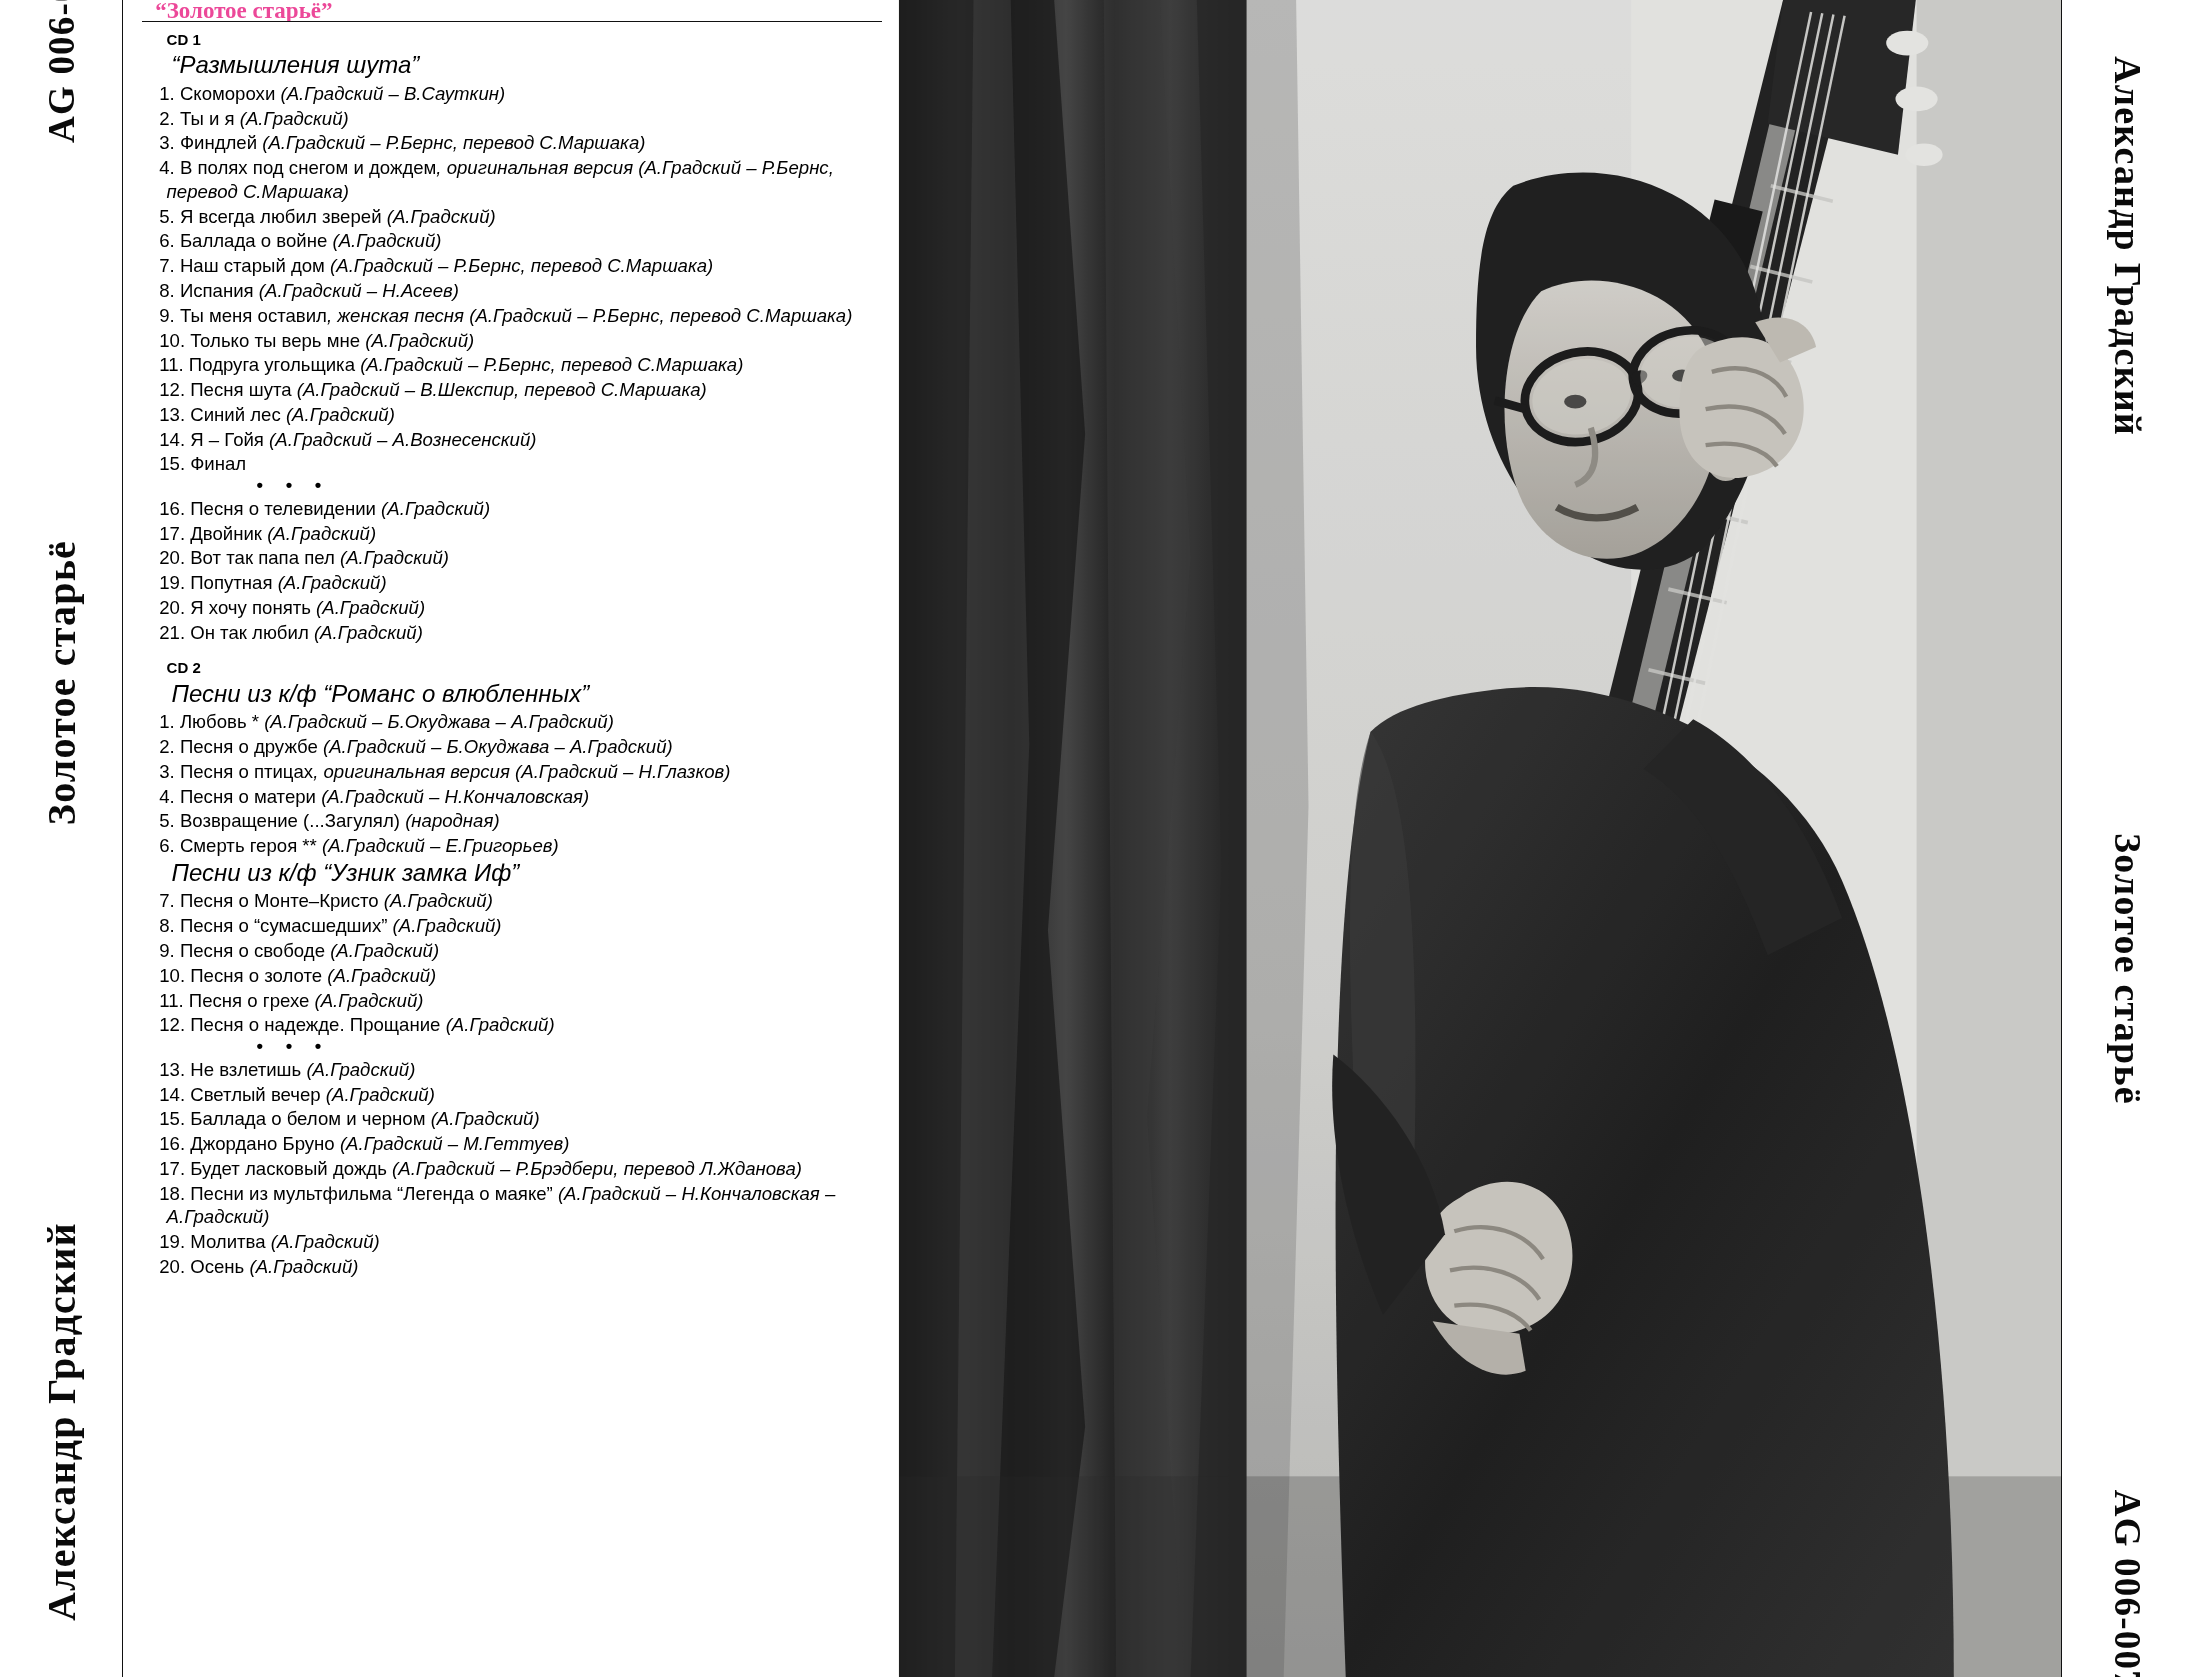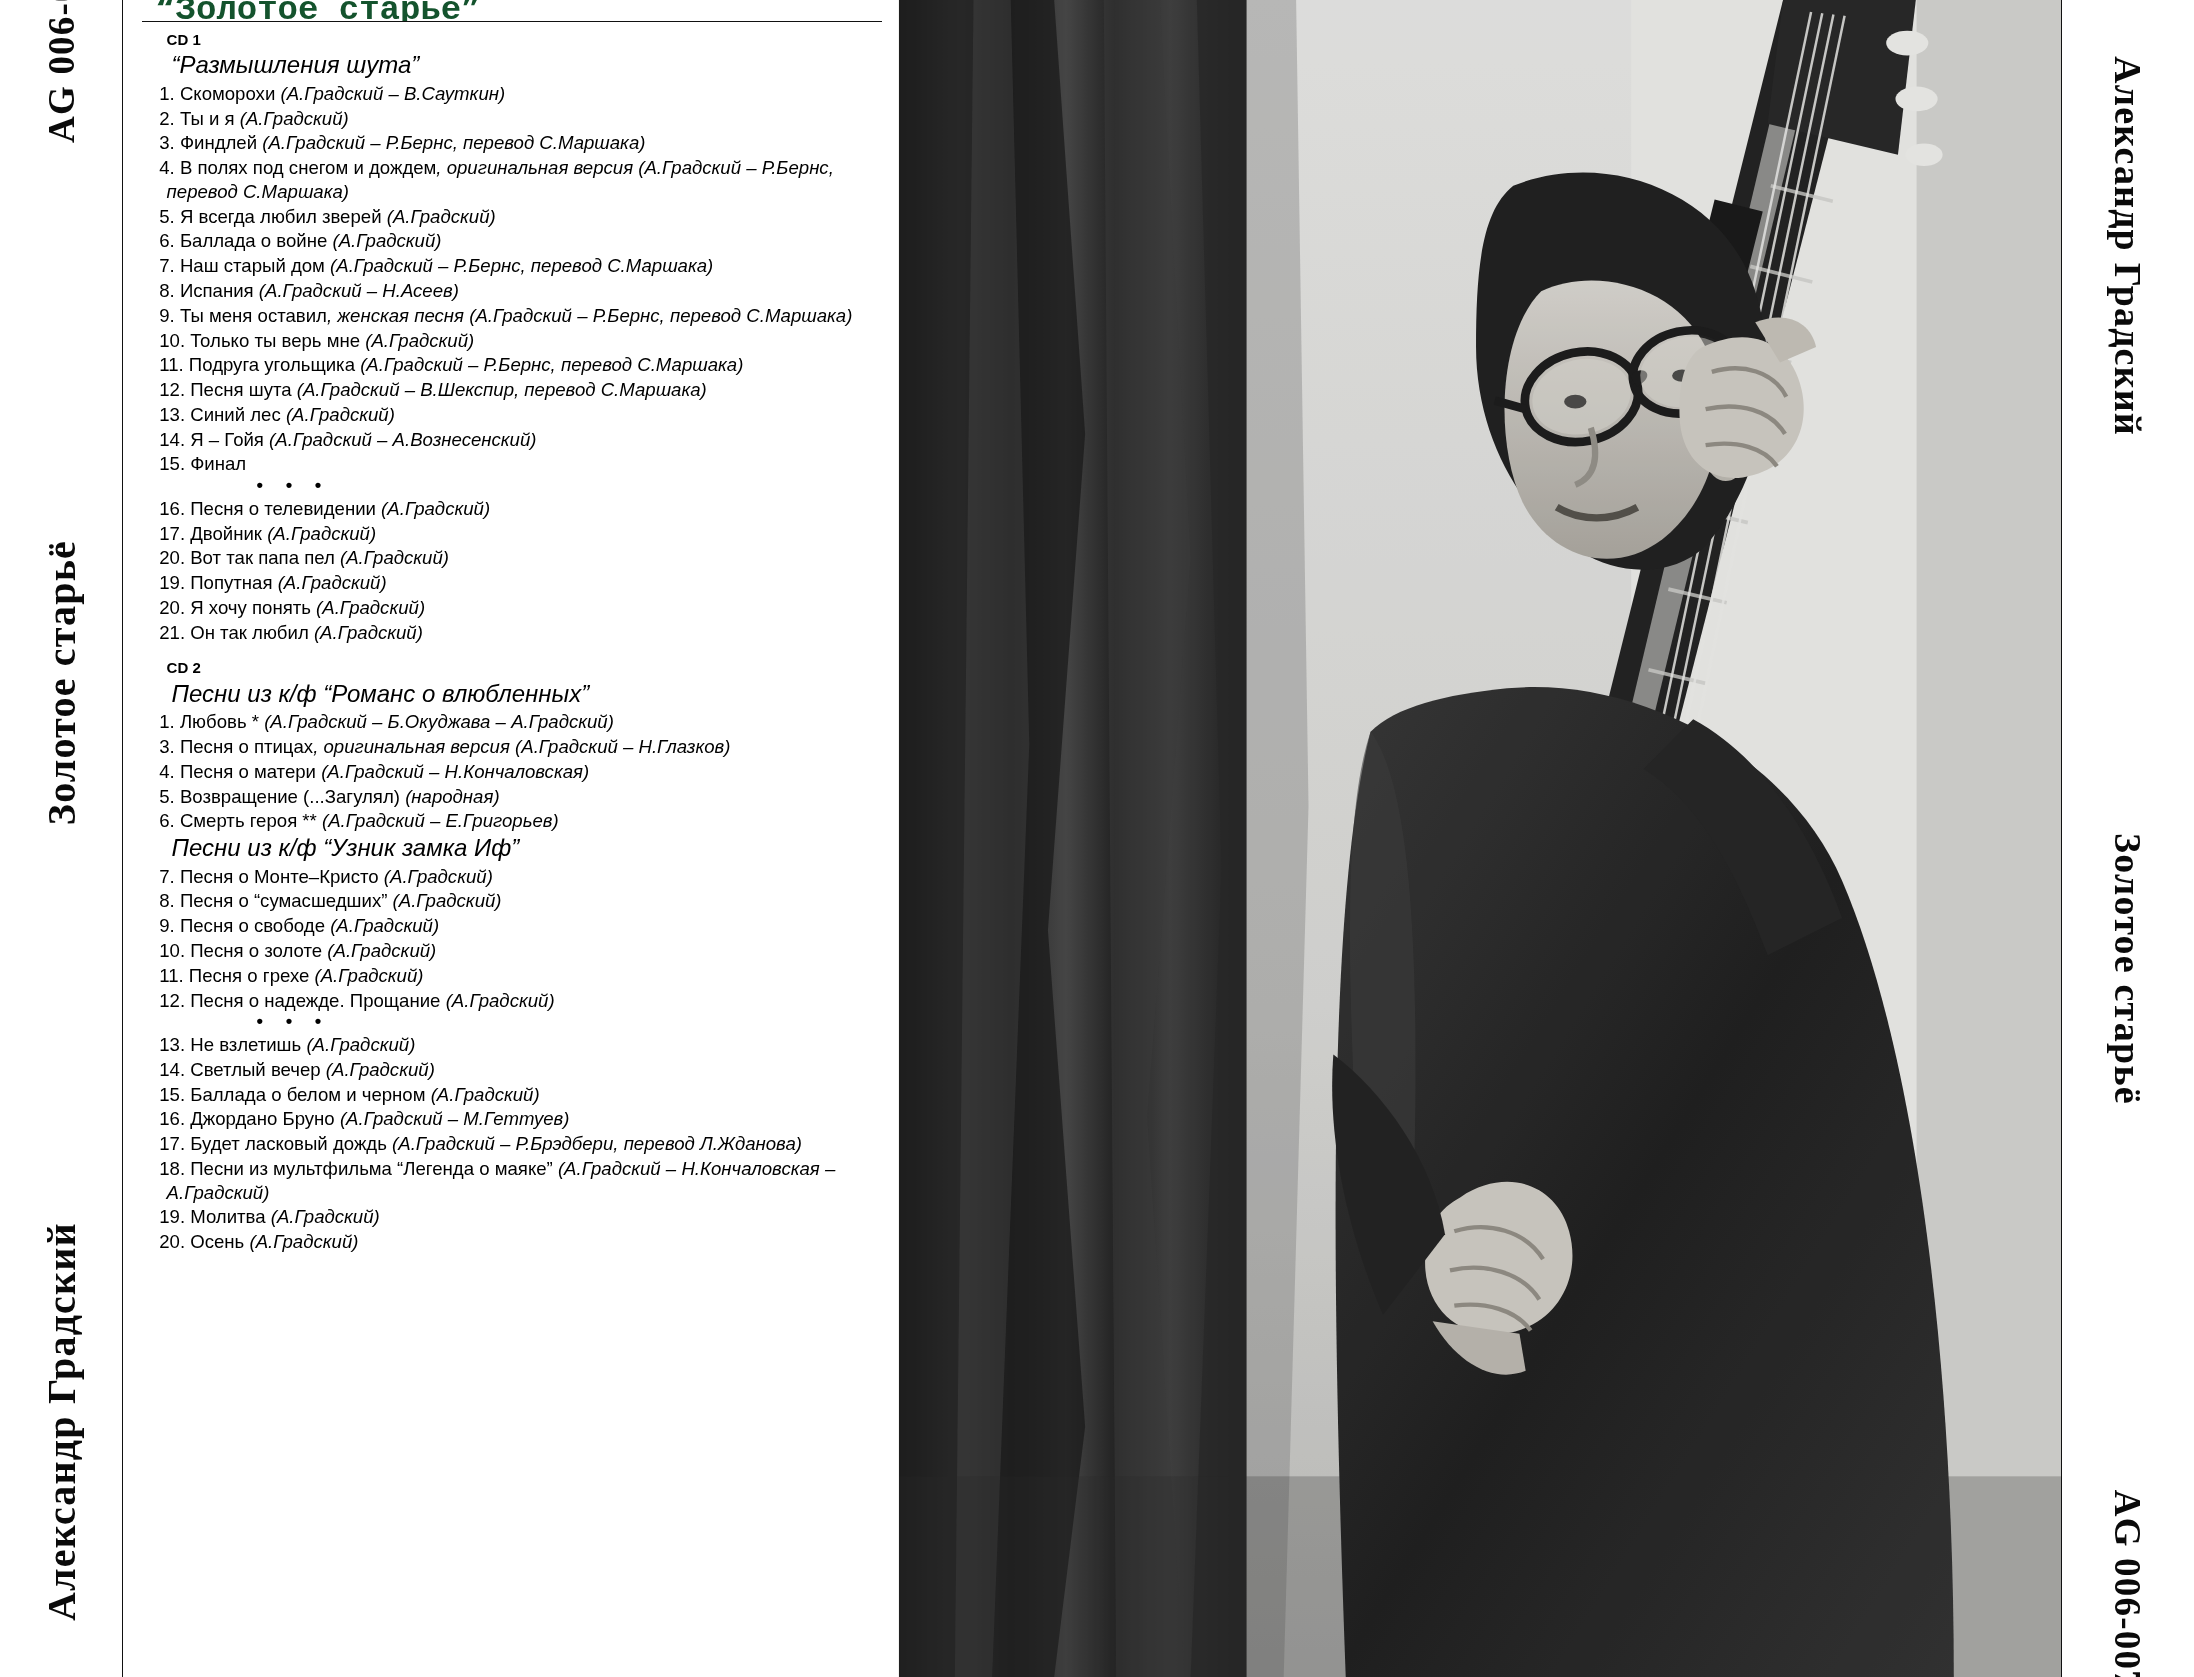--- a/index.html
+++ b/index.html
@@ -97,25 +97,25 @@
   }
   .album-title-bar {
     height: 21px;
     display: flex;
     align-items: flex-end;
     padding-left: 13.6px;
     border-bottom: 1.9px solid #111;
     margin-bottom: 8.7px;
   }
   .album-title {
-    font-family: Liberation Mono, monospace;
+    font-family: Liberation Serif, serif;
     font-weight: bold;
-    font-size: 34px;
+    font-size: 23px;
     line-height: 21px;
-    color: #14532d;
+    color: #ec4899;
     overflow: hidden;
   }
   .cd-head {
     font-size: 15px;
     font-weight: bold;
     color: #000;
     margin: 2.5px 0 3.7px 25px;
   }
   .section-note {
     font-size: 24px;
@@ -203,20 +203,21 @@
     <div class="track"><span class="bold">19. Попутная</span><span class="norm"> (А.Градский)</span></div>
     <div class="track"><span class="bold">20. Я хочу понять</span><span class="norm"> (А.Градский)</span></div>
     <div class="track"><span class="bold">21. Он так любил</span><span class="norm"> (А.Градский)</span></div>
 
     <div class="gap-cd2"></div>
 
     <div class="cd-head">CD 2</div>
     <div class="section-note">Песни из к/ф “Романс о влюбленных”</div>
 
     <div class="track"><span class="bold">1. Любовь *</span><span class="norm"> (А.Градский – Б.Окуджава – А.Градский)</span></div>
+    <div class="track"><span class="bold">2. Песня о дружбе</span><span class="norm"> (А.Градский – Б.Окуджава – А.Градский)</span></div>
     <div class="track"><span class="bold">3. Песня о птицах</span><span class="norm">, оригинальная версия (А.Градский – Н.Глазков)</span></div>
     <div class="track"><span class="bold">4. Песня о матери</span><span class="norm"> (А.Градский – Н.Кончаловская)</span></div>
     <div class="track"><span class="bold">5. Возвращение (...Загулял)</span><span class="norm"> (народная)</span></div>
     <div class="track"><span class="bold">6. Смерть героя **</span><span class="norm"> (А.Градский – Е.Григорьев)</span></div>
 
     <div class="section-note">Песни из к/ф “Узник замка Иф”</div>
 
     <div class="track"><span class="bold">7. Песня о Монте–Кристо</span><span class="norm"> (А.Градский)</span></div>
     <div class="track"><span class="bold">8. Песня о “сумасшедших”</span><span class="norm"> (А.Градский)</span></div>
     <div class="track"><span class="bold">9. Песня о свободе</span><span class="norm"> (А.Градский)</span></div>

